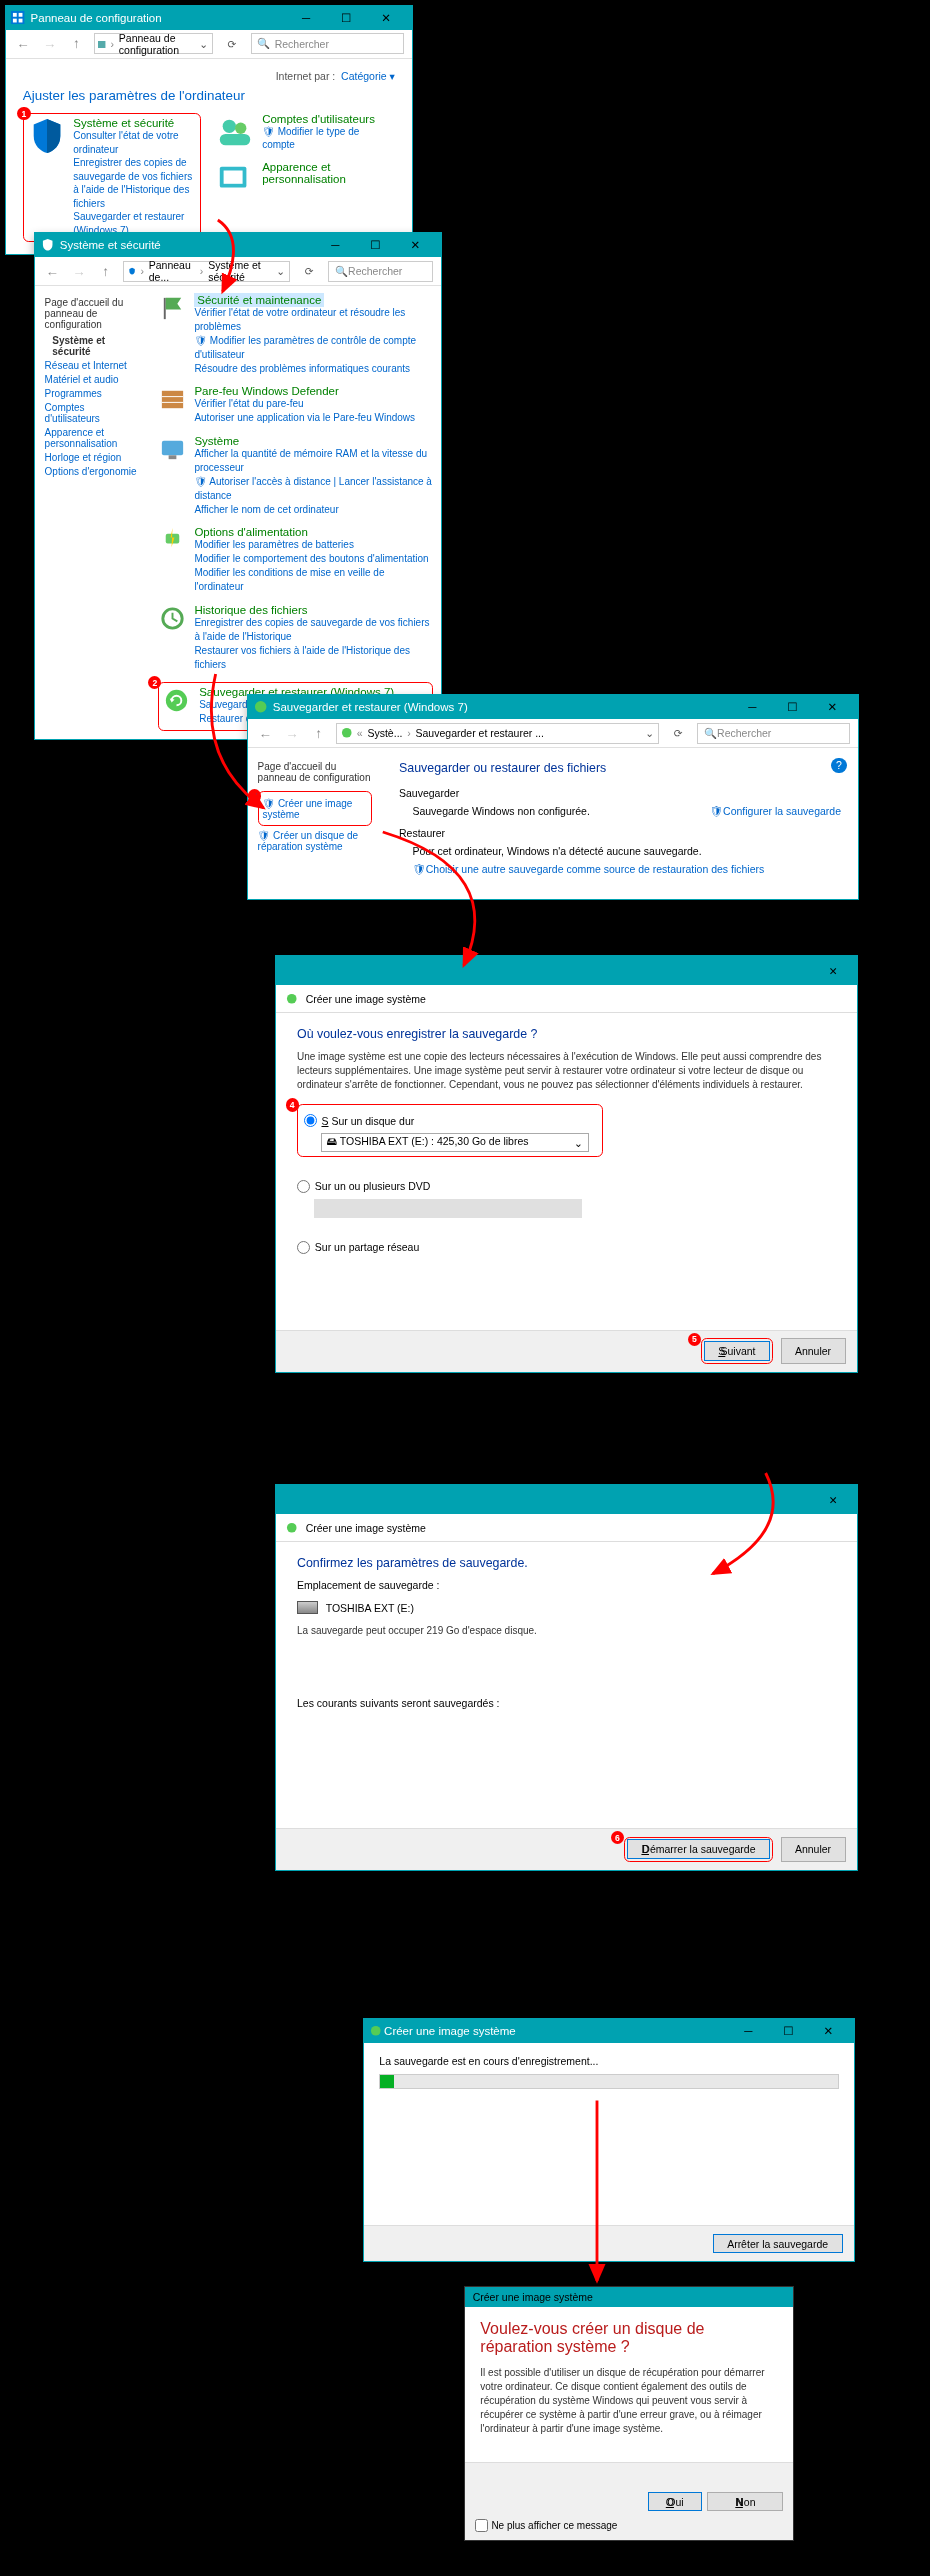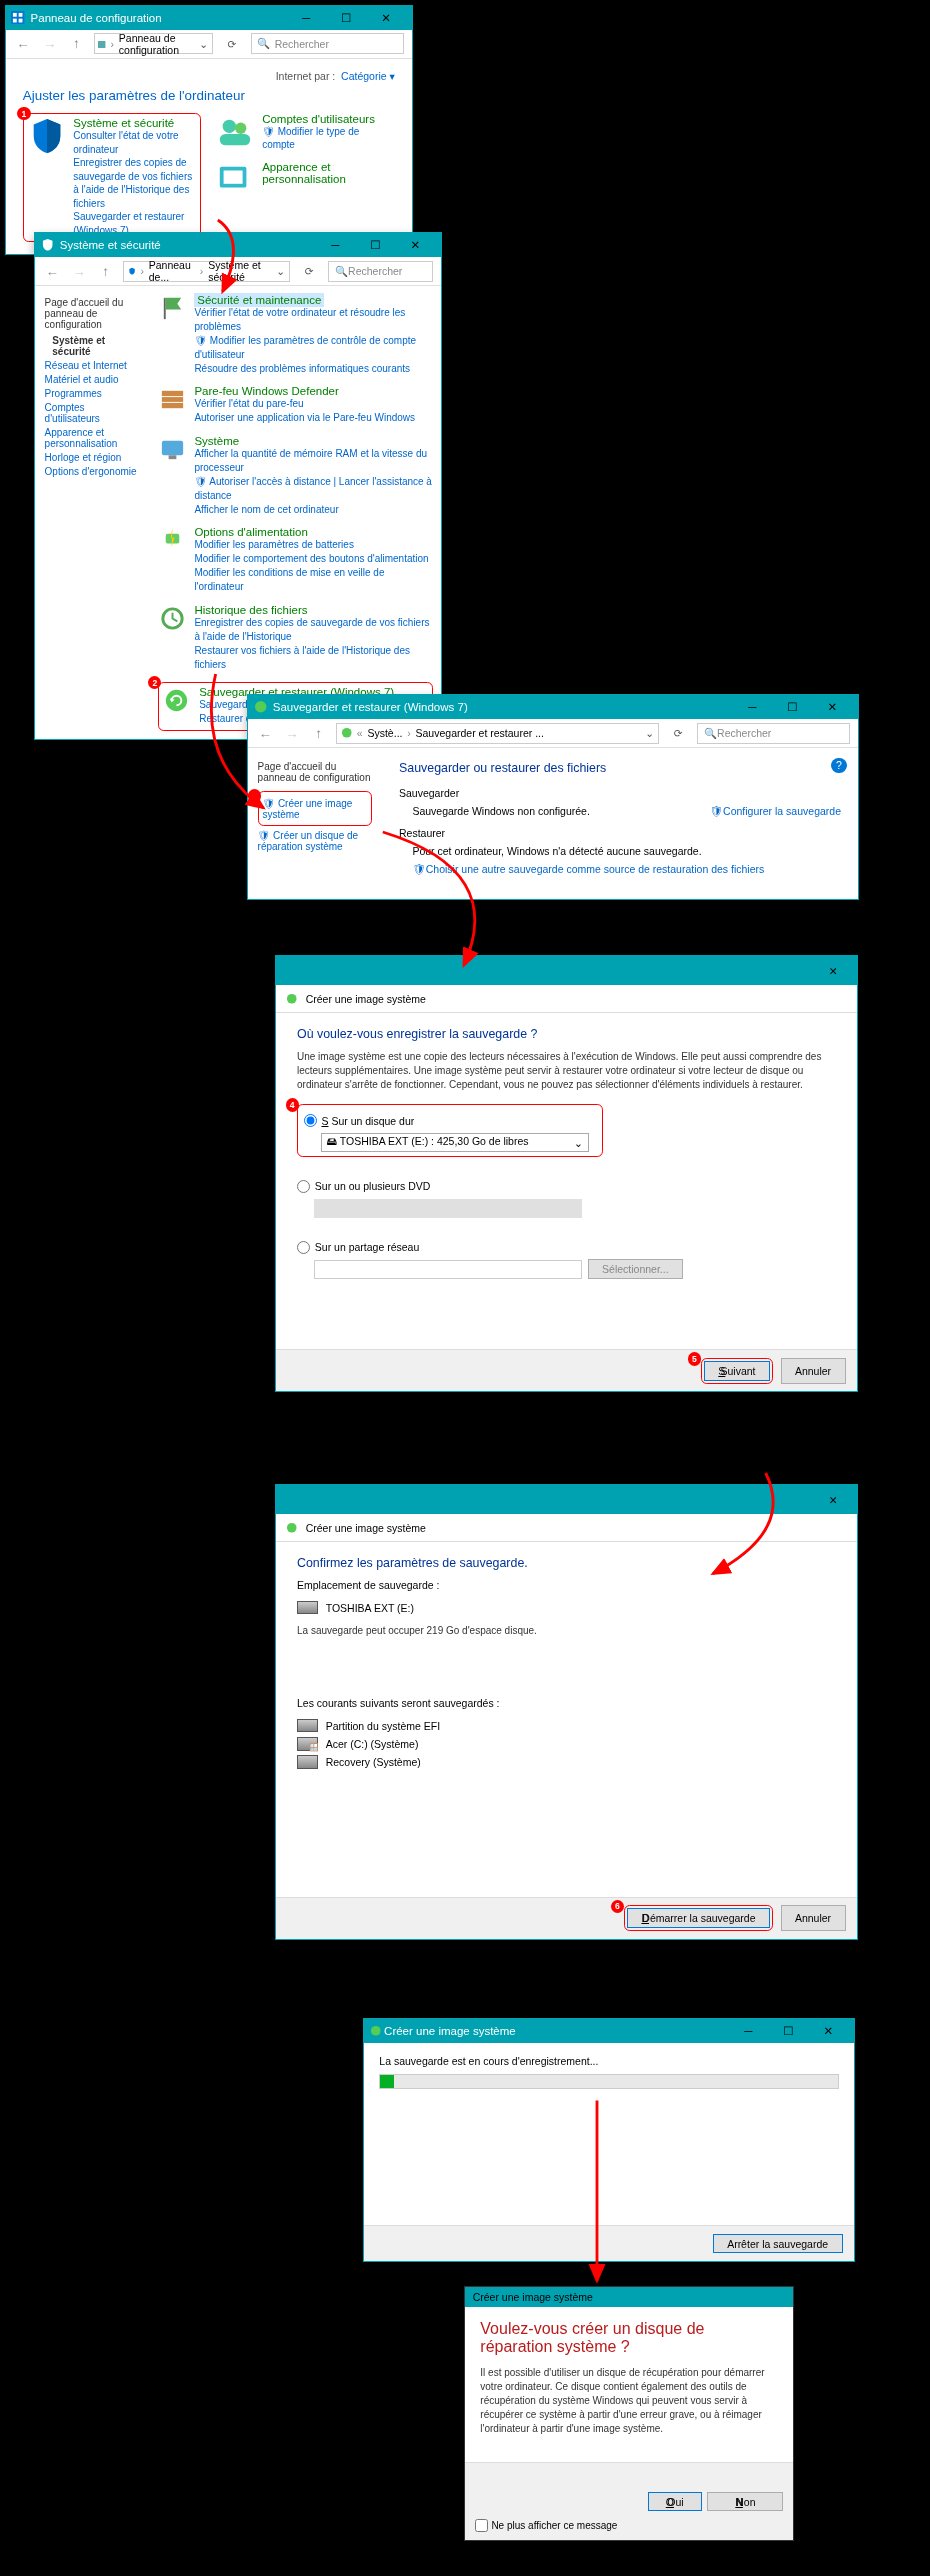--- a/index.html
+++ b/index.html
@@ -394,24 +394,20 @@
     </div>
     <div class="radio" style="margin-top:23px">
       <input type="radio" style=""> 
         <span>Sur un ou plusieurs DVD</span>
     </div>
     <div class="graybar"></div>
     <div class="radio" style="margin-top:23px">
       <input type="radio" style=""> 
         <span>Sur un partage réseau</span>
     </div>
-    <div style="display:flex;align-items:center;gap:5.7px;margin-left:17px;">
-      <input type="text" style="width: 268px; height: 19px; border: 1px solid rgb(204, 204, 204);">
-      <button disabled="" style="color:#888">Sélectionner...</button>
-    </div>
     <div style="height:57px"></div>
   </div>
   <div class="btnrow">
     <span style="position:relative;">
       <span class="badge" style="top:-5.7px;left:-13.4px">5</span>
       <span class="redbox" style="display:inline-block;padding:1.9px;">
         <button class="def"><u>S</u><span style="margin-left:-4.8px">Suivant</span></button>
       </span>
     </span>
     <button>Annuler</button>
@@ -433,36 +429,20 @@
     <div>Emplacement de sauvegarde :</div>
     <div class="list">
       <div class="litem">
           <span class="licon"></span>
           <span>TOSHIBA EXT (E:)</span>
         </div>
     </div>
     <p>La sauvegarde peut occuper 219 Go d'espace disque.</p>
     <div style="height:48px"></div>
     <div>Les courants suivants seront sauvegardés :</div>
-    <div class="list">
-      <div class="litem">
-          <span class="licon"></span>
-          <span>Partition du système EFI</span>
-        </div>
-      <div class="litem">
-          <span class="licon" style="position:relative">
-            <span style="position:absolute;font-size:7.7px;bottom:-1.9px;right:-1.9px;">🪟</span>
-          </span>
-          <span>Acer (C:) (Système)</span>
-        </div>
-      <div class="litem">
-          <span class="licon"></span>
-          <span>Recovery (Système)</span>
-        </div>
-    </div>
     <div style="height:105px"></div>
   </div>
   <div class="btnrow">
     <span style="position:relative;">
       <span class="badge" style="top:-5.7px;left:-13.4px">6</span>
       <span class="redbox" style="display:inline-block;padding:1.9px;">
         <button class="def"><u>D</u><span style="margin-left:-6.7px">Démarrer la sauvegarde</span></button>
       </span>
     </span>
     <button>Annuler</button>

